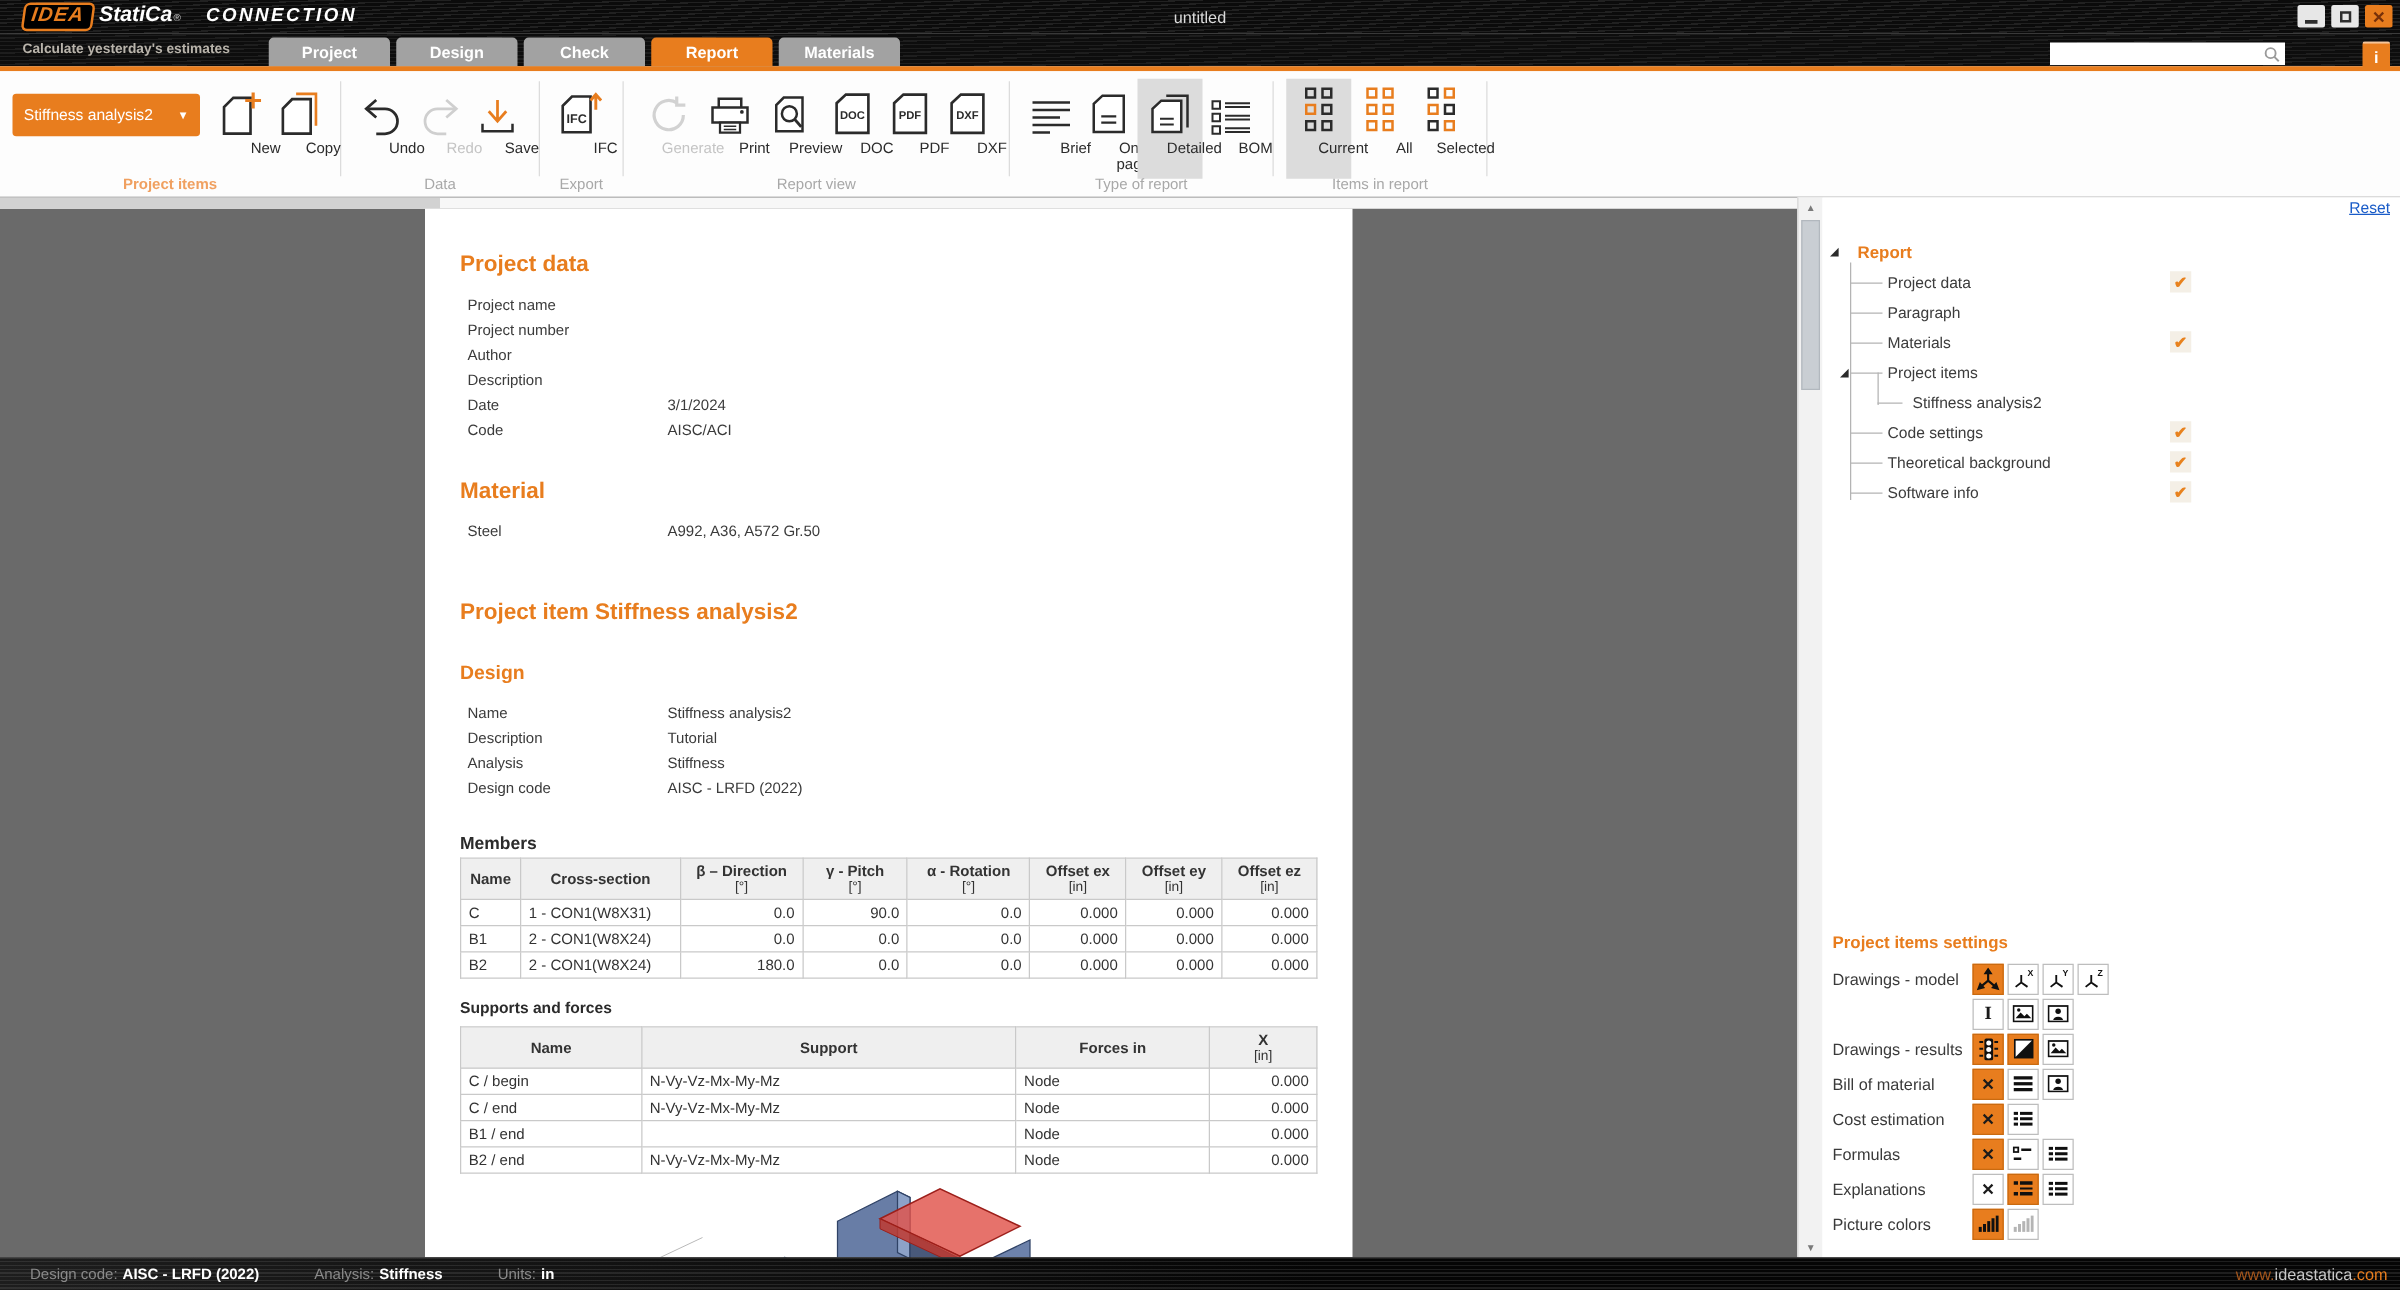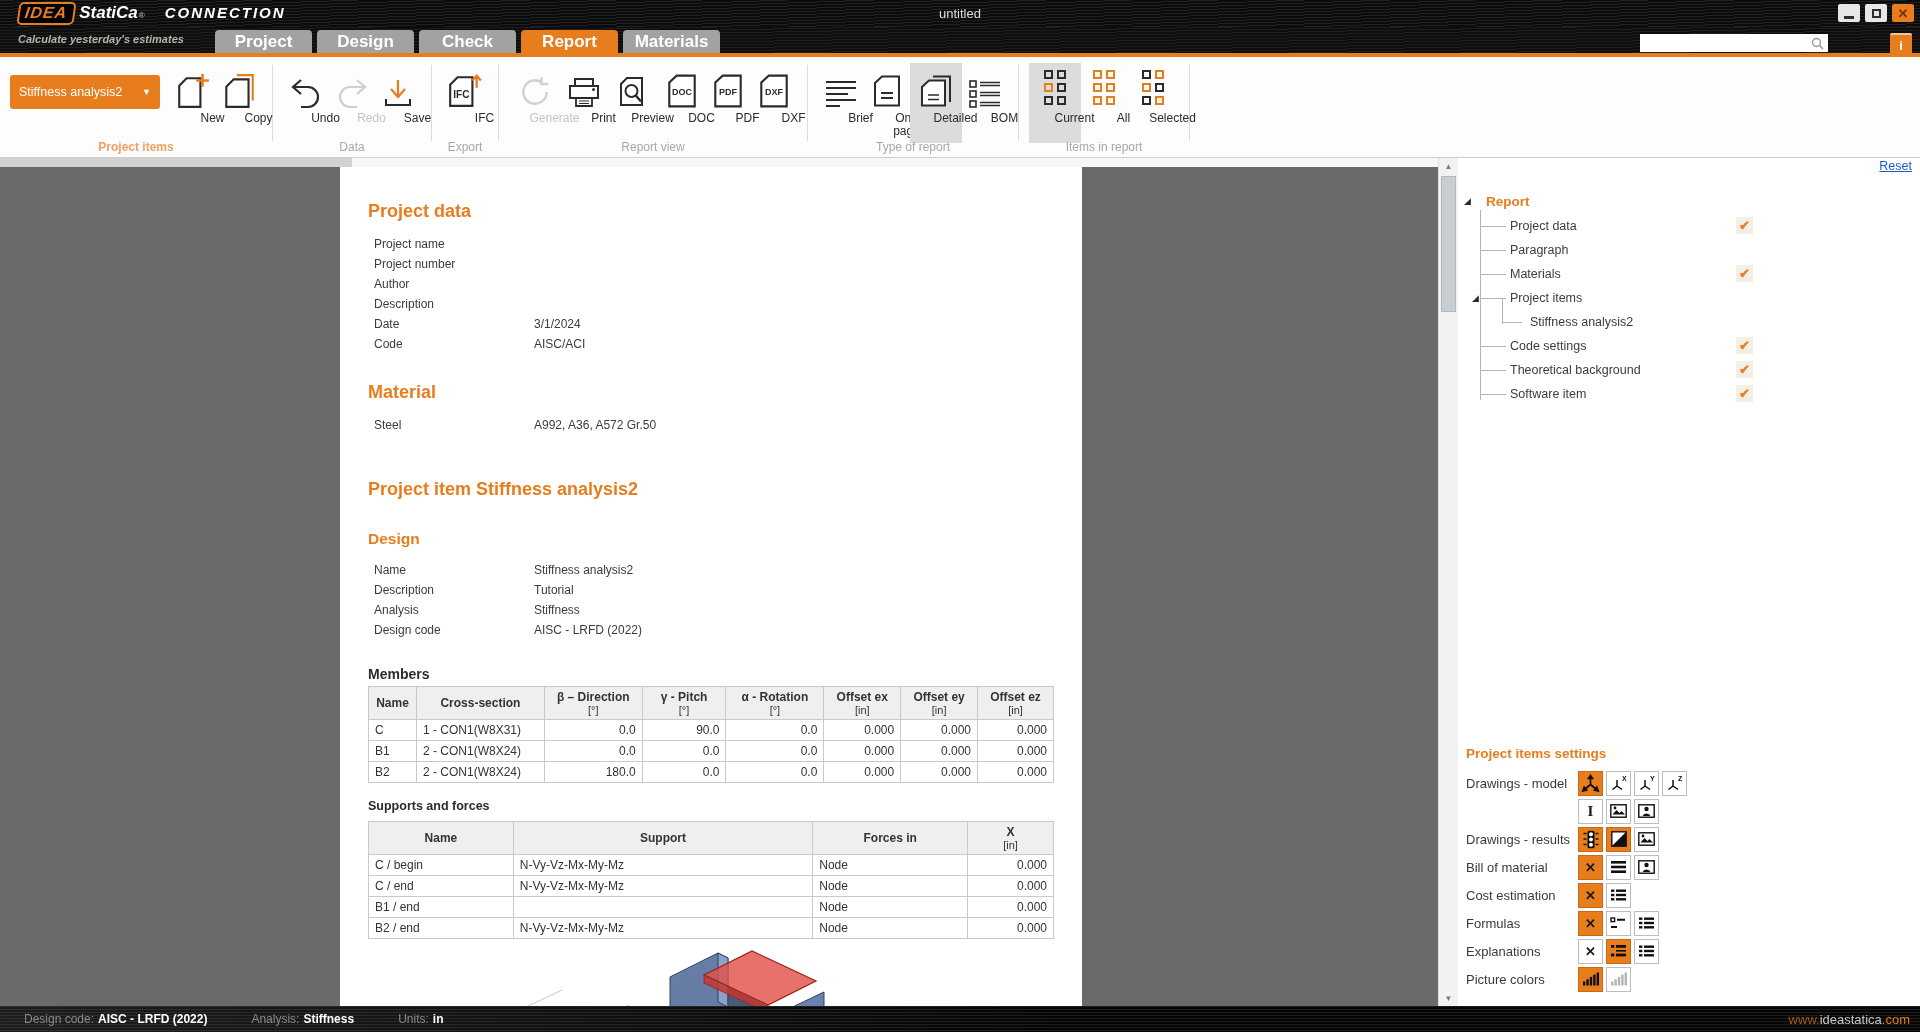--- a/index.html
+++ b/index.html
@@ -22,24 +22,24 @@
   .wbtn{width:22px;height:18px;border-radius:2px;background:#e7e7e7;display:flex;align-items:center;justify-content:center;cursor:pointer;}
   .wbtn.close{background:#e87d1e;}
   .g-min{width:10px;border-top:3px solid #2e2e2e;margin-top:9px;}
   .g-max{width:9px;height:9px;border:2px solid #2e2e2e;}
   .g-close{color:#76300a;font-weight:bold;font-size:13px;line-height:1;}
 
   
   .tabrow{position:absolute;left:0;top:27px;width:100%;height:26px;
     background:#0d0d0d;
     background-image:repeating-linear-gradient(179deg,rgba(80,80,80,.25) 0 1px,transparent 1px 3px);}
-  .tagline{position:absolute;left:18px;top:6px;color:#b9b4ab;font-size:11px;font-style:italic;font-weight:bold;}
+  .tagline{position:absolute;left:18px;top:6px;color:#b9b4ab;font-size:11px;font-weight:bold;}
   .tabs{position:absolute;left:215px;bottom:0;display:flex;gap:5px;}
   .tab{width:97px;height:23px;background:#a2a2a2;border-radius:4px 4px 0 0;color:#fff;
-    font-size:17px;font-weight:bold;display:flex;align-items:center;justify-content:center;cursor:pointer;}
+    font-size:13px;font-weight:bold;display:flex;align-items:center;justify-content:center;cursor:pointer;}
   .tab.active{background:#e87d1e;}
   .searchbox{position:absolute;right:92px;top:7px;width:188px;height:18px;background:#fff;display:flex;align-items:center;}
   .searchbox input{flex:1;border:none;outline:none;height:14px;font-size:12px;padding:0 4px;background:transparent;}
   .mag{margin-right:4px;display:flex;}
   .infobtn{position:absolute;right:8px;top:6px;width:22px;height:22px;background:#e87d1e;border-radius:2px;
     color:#fff;font-weight:bold;font-size:13px;display:flex;align-items:center;justify-content:center;
     border-top:2px solid #f5c59a;cursor:pointer;}
   .orange-strip{position:absolute;left:0;top:53px;width:100%;height:4px;background:#e87d1e;}
 
   
@@ -675,21 +675,21 @@
           </div>
           <div class="titem">
             <span>Code settings</span>
             <span class="chk on">✔</span>
           </div>
           <div class="titem">
             <span>Theoretical background</span>
             <span class="chk on">✔</span>
           </div>
           <div class="titem">
-            <span>Software item</span>
+            <span>Software info</span>
             <span class="chk on">✔</span>
           </div>
         </div>
       </div>
 
       <div class="settings">
         <div class="stitle">Project items settings</div>
 
         <div class="srow">
           <span class="slabel">Drawings - model</span>

